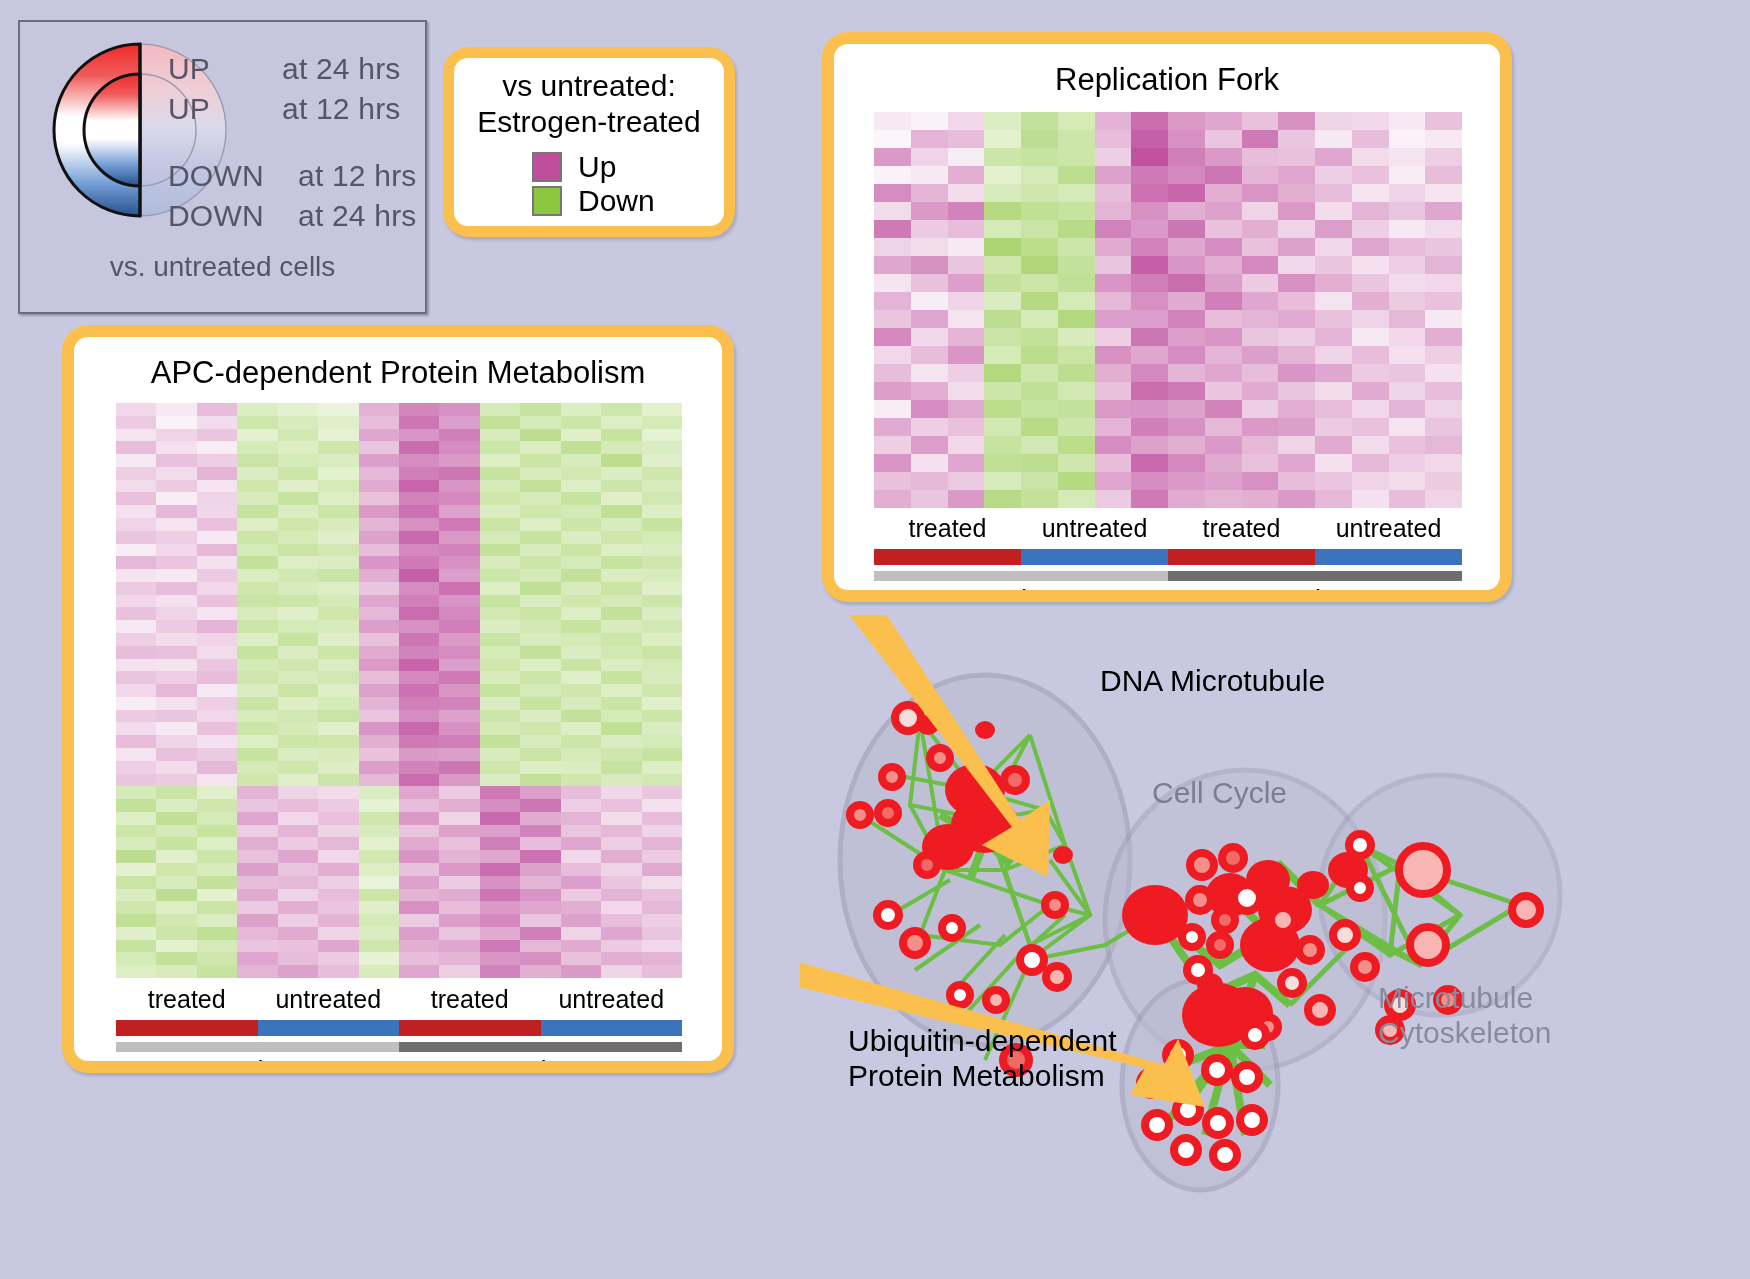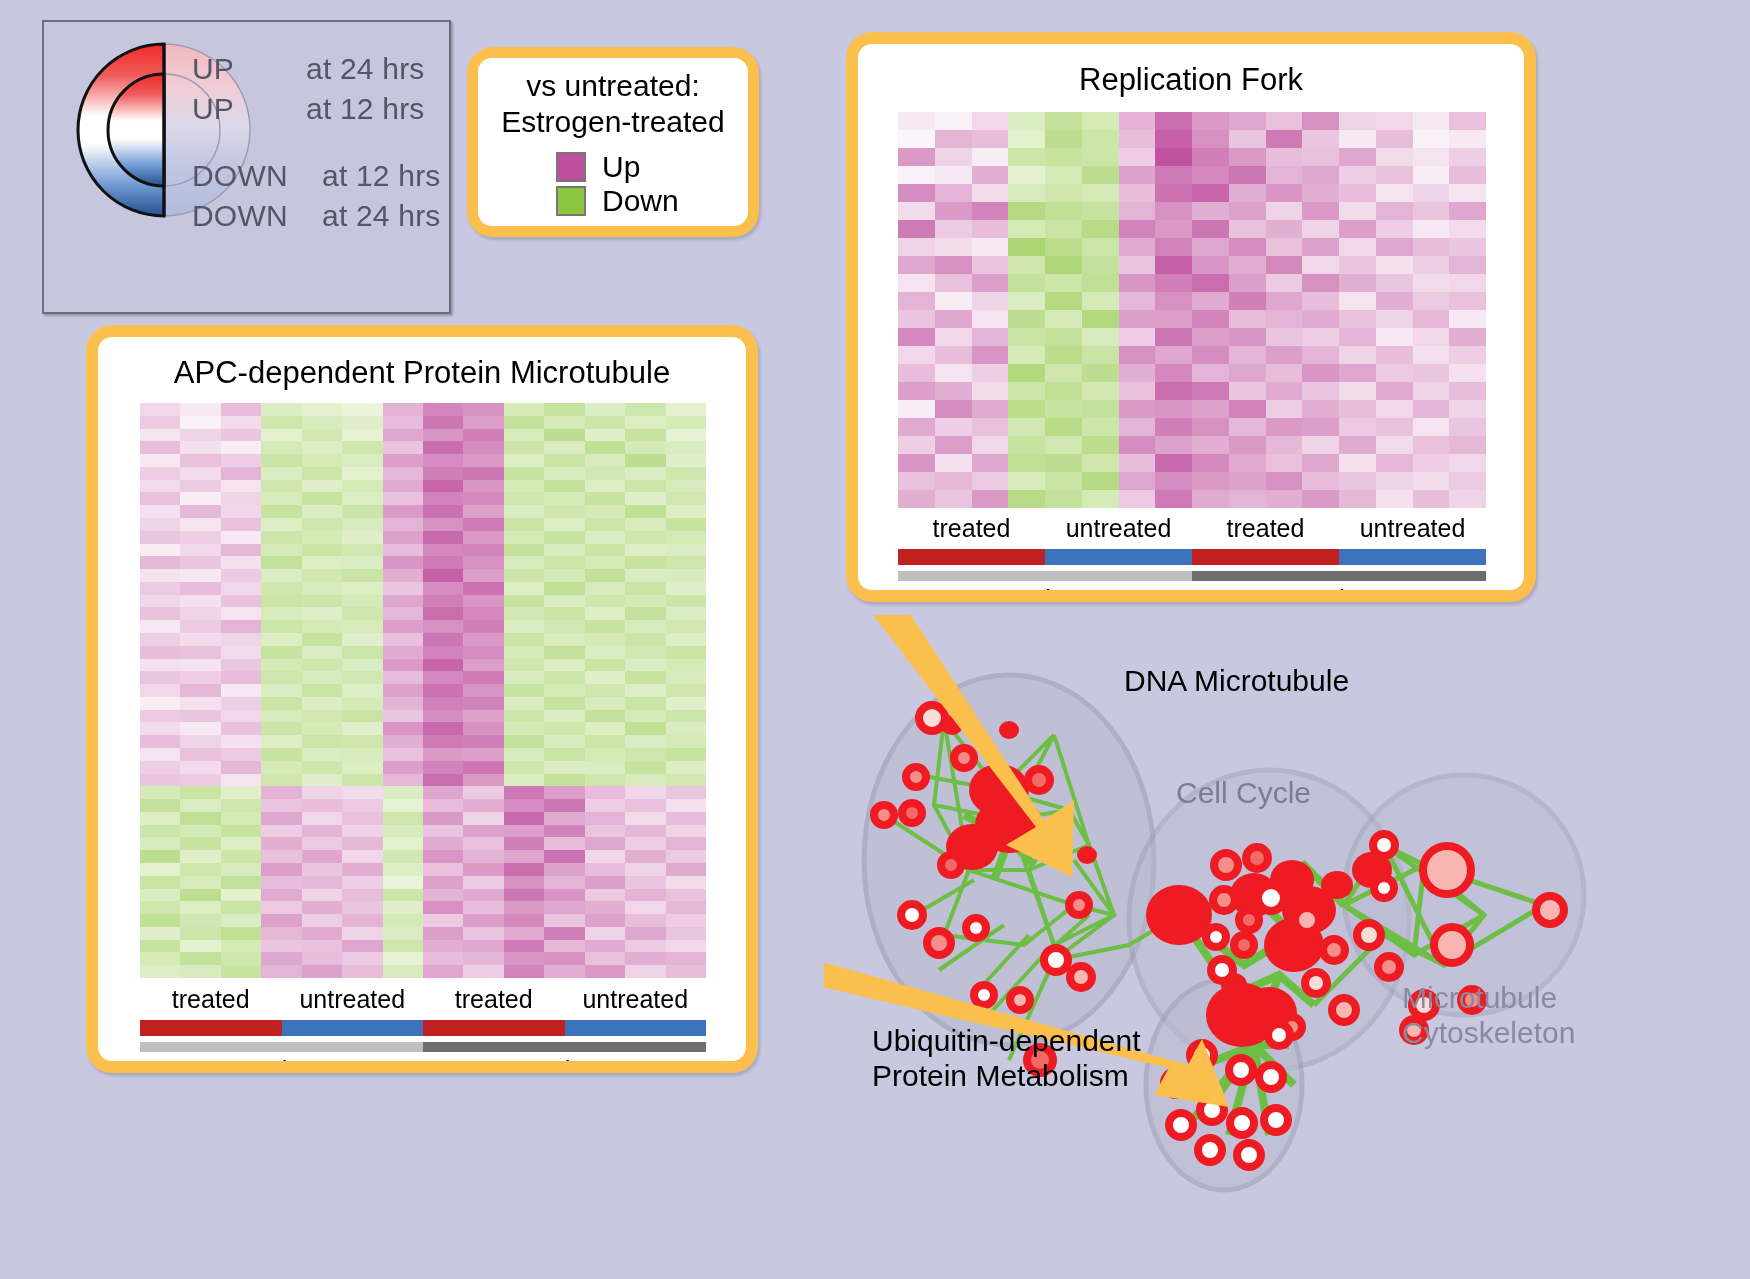--- a/index.html
+++ b/index.html
@@ -3,21 +3,21 @@
 <meta charset="utf-8">
 <style>
   html,body{margin:0;padding:0;}
   body{
     width:1750px;height:1279px;
     background:#c8c9e0;
     font-family:"Liberation Sans", sans-serif;
     overflow:hidden;
     position:relative;
   }
-  .stage{position:absolute;inset:0;margin-left:24px;}
+  .stage{position:absolute;inset:0;}
 
   
   .keybox{
     position:absolute;left:18px;top:20px;width:405px;height:290px;
     background:#c6c7de;border:2px solid #6d6d80;
     box-shadow:2px 2px 2px rgba(0,0,0,.25);
   }
   .donut{position:absolute;left:30px;top:18px;width:180px;height:180px;}
   .keyrow{position:absolute;color:#555566;font-size:30px;letter-spacing:.2px;}
   .kr-updir{left:148px;}
@@ -120,20 +120,21 @@
     <div class="keyrow kr-updir" style="top:70px">UP</div>
     <div class="keyrow kr-time" style="top:70px">at 12 hrs</div>
 
     <div class="keyrow kr-downdir" style="top:137px">DOWN</div>
     <div class="keyrow kr-dtime" style="top:137px">at 12 hrs</div>
 
     <div class="keyrow kr-downdir" style="top:177px">DOWN</div>
     <div class="keyrow kr-dtime" style="top:177px">at 24 hrs</div>
 
     <div class="keycaption">
+      <div>vs. untreated cells</div>
     </div>
   </div>
 
   <div class="opanel" id="legend-panel">
     <div class="inner">
       <div class="legend-title">
         <div>vs untreated:</div>
         <div>Estrogen-treated</div>
       </div>
       <div class="legend-items">
@@ -529,21 +530,21 @@
 
       <div class="tlabels" style="left:40px;top:541px;width:588px">
         <span>12 hrs</span>
         <span>24 hrs</span>
       </div>
     </div>
   </div>
 
   <div class="opanel" id="apc-panel">
     <div class="inner">
-      <div class="panel-title" style="top:18px">APC-dependent Protein Microtubule</div>
+      <div class="panel-title" style="top:18px">APC-dependent Protein Metabolism</div>
 
       <div class="hm" id="hm-apc" style="left: 42px; top: 66px; width: 566px; height: 575px; grid-template-columns: repeat(14, 1fr); grid-template-rows: repeat(45, 1fr);">
           <div style="background: rgb(241, 215, 233);"></div>
           <div style="background: rgb(247, 233, 243);"></div>
           <div style="background: rgb(231, 189, 219);"></div>
           <div style="background: rgb(219, 237, 195);"></div>
           <div style="background: rgb(227, 241, 207);"></div>
           <div style="background: rgb(234, 244, 219);"></div>
           <div style="background: rgb(227, 178, 213);"></div>
           <div style="background: rgb(211, 133, 188);"></div>

